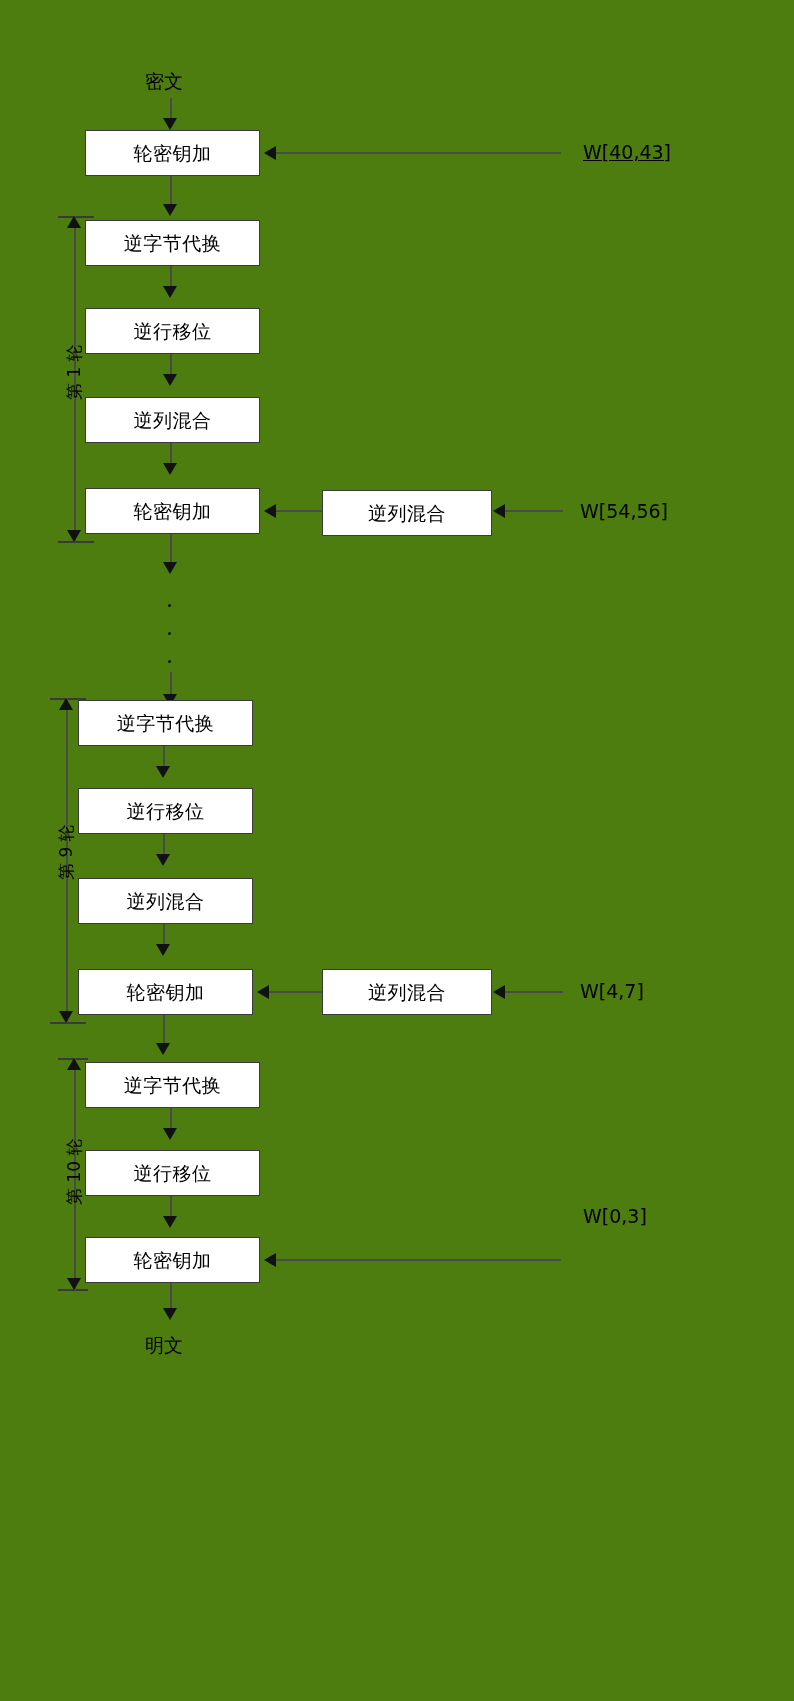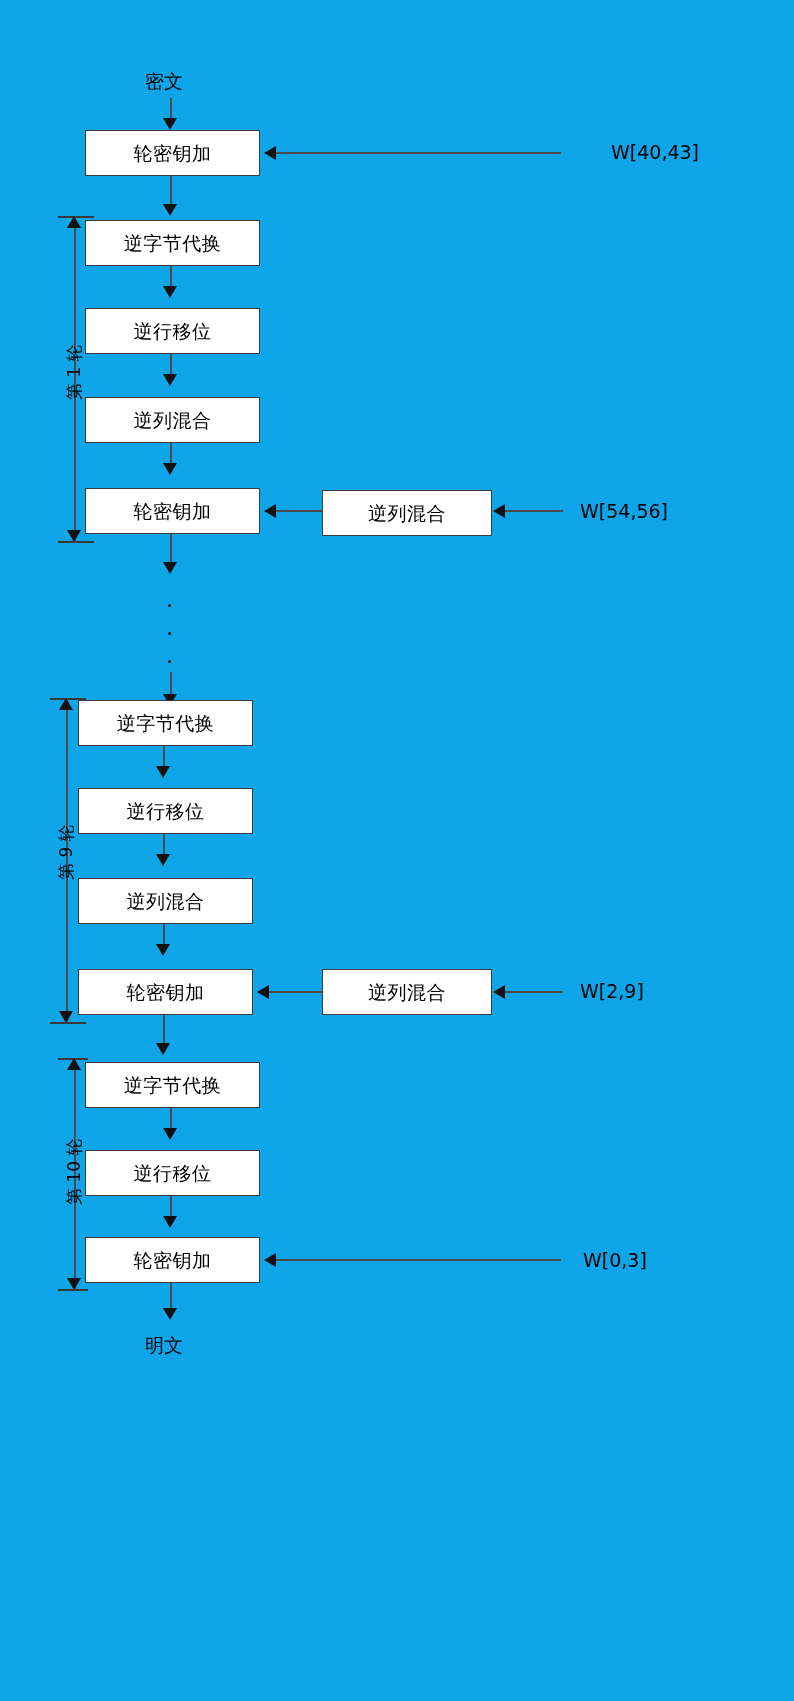--- a/index.html
+++ b/index.html
@@ -8,21 +8,21 @@
     background: #ffffff;
   }
   body {
     font-family: "DejaVu Sans", "Liberation Sans", sans-serif;
     color: #000000;
   }
   #canvas {
     position: relative;
     width: 794px;
     height: 1701px;
-    background: #0ea5e9;
+    background: #4d7c0f;
     overflow: hidden;
   }
   
   .box {
     position: absolute;
     box-sizing: border-box;
     border: 1px solid #3a3a3a;
     background: #ffffff;
     display: flex;
     align-items: center;
@@ -111,21 +111,21 @@
 <div id="canvas">
 
   <div class="txt" style="left:145px; top:72px;">密文</div>
   <div class="vline" style="left:170px; top:98px; height:22px;"></div>
   <div class="arrow-down" style="left:163px; top:118px;"></div>
 
   <div class="box" style="left:85px; top:130px; width:175px; height:46px;">轮密钥加</div>
 
   <div class="hline" style="left:276px; top:152px; width:285px;"></div>
   <div class="arrow-left" style="left:264px; top:146px;"></div>
-  <div class="wlabel" style="left:611px; top:143px;">W[40,43]</div>
+  <div class="wlabel" style="left:583px; top:143px;text-decoration:underline;">W[40,43]</div>
 
   <div class="vline" style="left:170px; top:176px; height:30px;"></div>
   <div class="arrow-down" style="left:163px; top:204px;"></div>
 
   <div class="bracket-tick" style="left:58px; top:216px; width:36px;"></div>
   <div class="bracket-tick" style="left:58px; top:541px; width:36px;"></div>
   <div class="vline" style="left:74px; top:216px; height:326px;"></div>
   <div class="arrow-up" style="left:67px; top:216px;"></div>
   <div class="arrow-down" style="left:67px; top:530px;"></div>
   <div class="roundlabel" style="left:66px; top:400px;">第 1 轮</div>
@@ -180,21 +180,21 @@
   <div class="vline" style="left:163px; top:924px; height:22px;"></div>
   <div class="arrow-down" style="left:156px; top:944px;"></div>
 
   <div class="box" style="left:78px; top:969px; width:175px; height:46px;">轮密钥加</div>
 
   <div class="hline" style="left:269px; top:991px; width:55px;"></div>
   <div class="arrow-left" style="left:257px; top:985px;"></div>
   <div class="box" style="left:322px; top:969px; width:170px; height:46px;">逆列混合</div>
   <div class="hline" style="left:505px; top:991px; width:58px;"></div>
   <div class="arrow-left" style="left:493px; top:985px;"></div>
-  <div class="wlabel" style="left:580px; top:982px;">W[2,9]</div>
+  <div class="wlabel" style="left:580px; top:982px;">W[4,7]</div>
 
   <div class="vline" style="left:163px; top:1015px; height:30px;"></div>
   <div class="arrow-down" style="left:156px; top:1043px;"></div>
 
   <div class="bracket-tick" style="left:58px; top:1058px; width:30px;"></div>
   <div class="bracket-tick" style="left:58px; top:1289px; width:30px;"></div>
   <div class="vline" style="left:74px; top:1058px; height:232px;"></div>
   <div class="arrow-up" style="left:67px; top:1058px;"></div>
   <div class="arrow-down" style="left:67px; top:1278px;"></div>
   <div class="roundlabel" style="left:66px; top:1205px;">第 10 轮</div>
@@ -204,19 +204,19 @@
   <div class="arrow-down" style="left:163px; top:1128px;"></div>
 
   <div class="box" style="left:85px; top:1150px; width:175px; height:46px;">逆行移位</div>
   <div class="vline" style="left:170px; top:1196px; height:22px;"></div>
   <div class="arrow-down" style="left:163px; top:1216px;"></div>
 
   <div class="box" style="left:85px; top:1237px; width:175px; height:46px;">轮密钥加</div>
 
   <div class="hline" style="left:276px; top:1259px; width:285px;"></div>
   <div class="arrow-left" style="left:264px; top:1253px;"></div>
-  <div class="wlabel" style="left:583px; top:1251px;">W[0,3]</div>
+  <div class="wlabel" style="left:583px; top:1207px;">W[0,3]</div>
 
   <div class="vline" style="left:170px; top:1283px; height:28px;"></div>
   <div class="arrow-down" style="left:163px; top:1308px;"></div>
   <div class="txt" style="left:145px; top:1336px;">明文</div>
 
 </div>
 
 </body></html>

